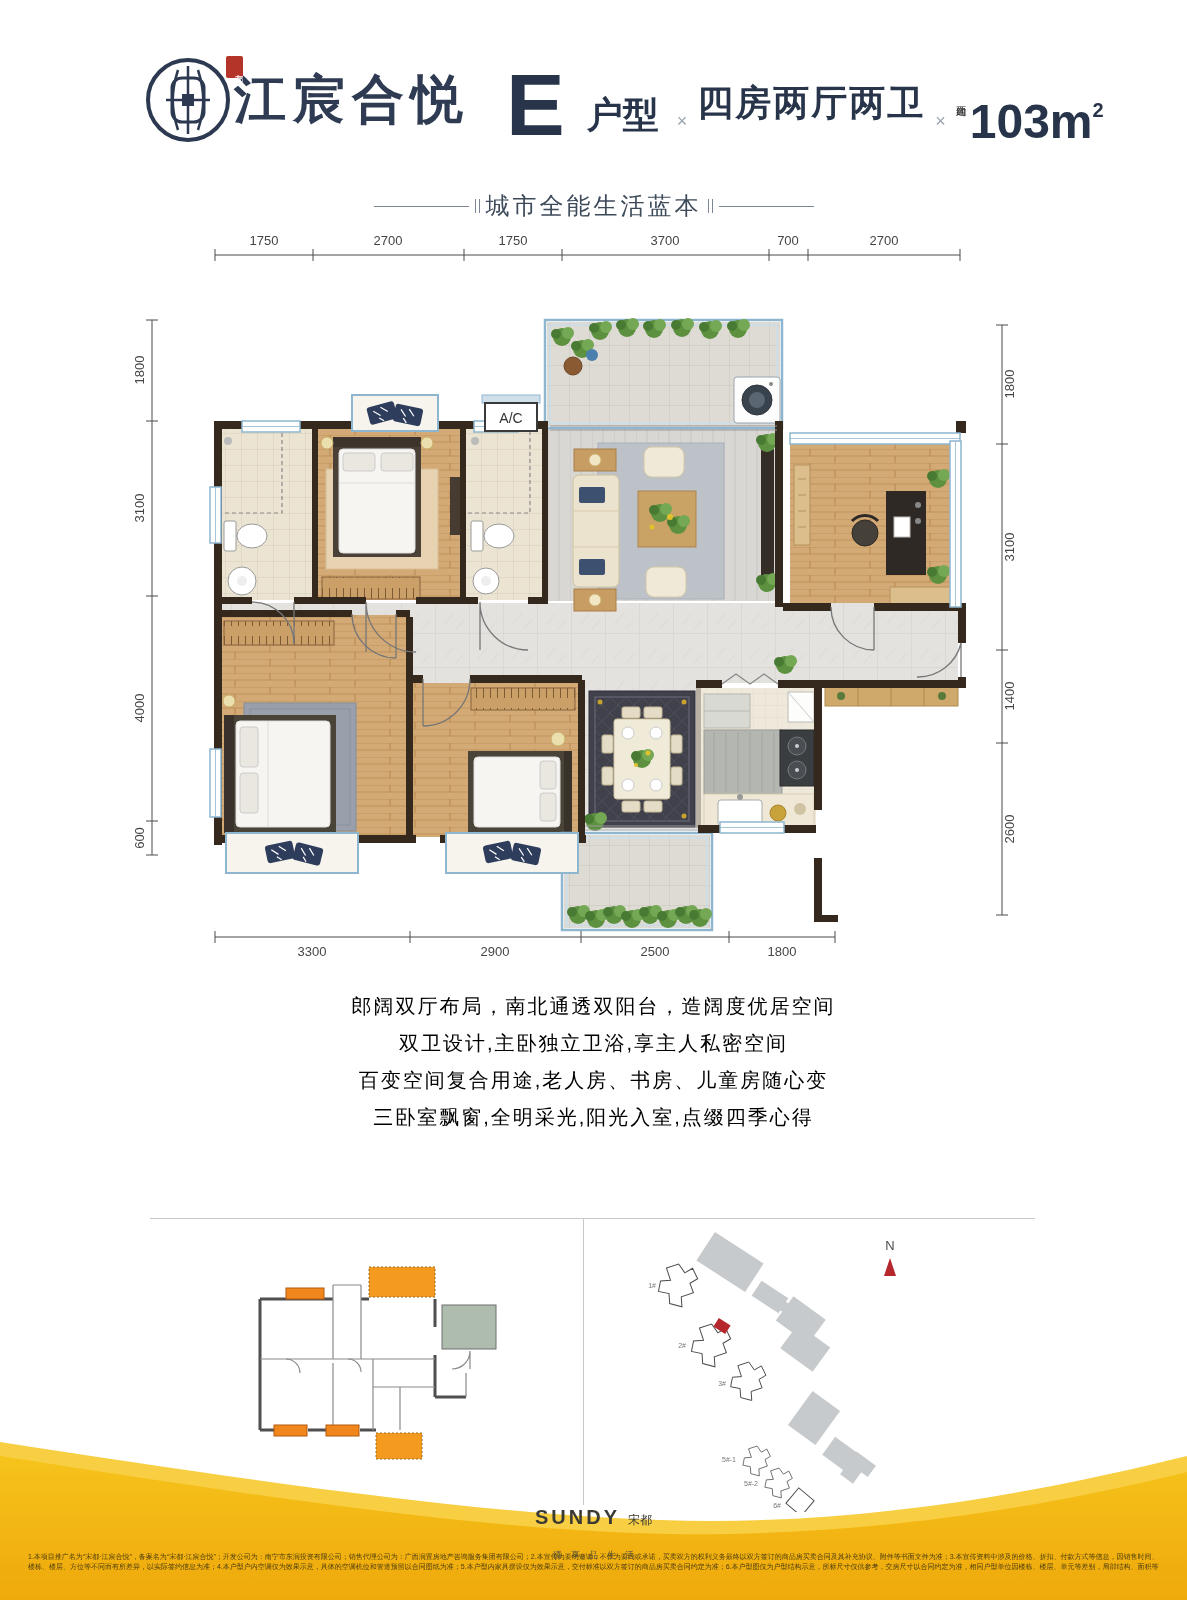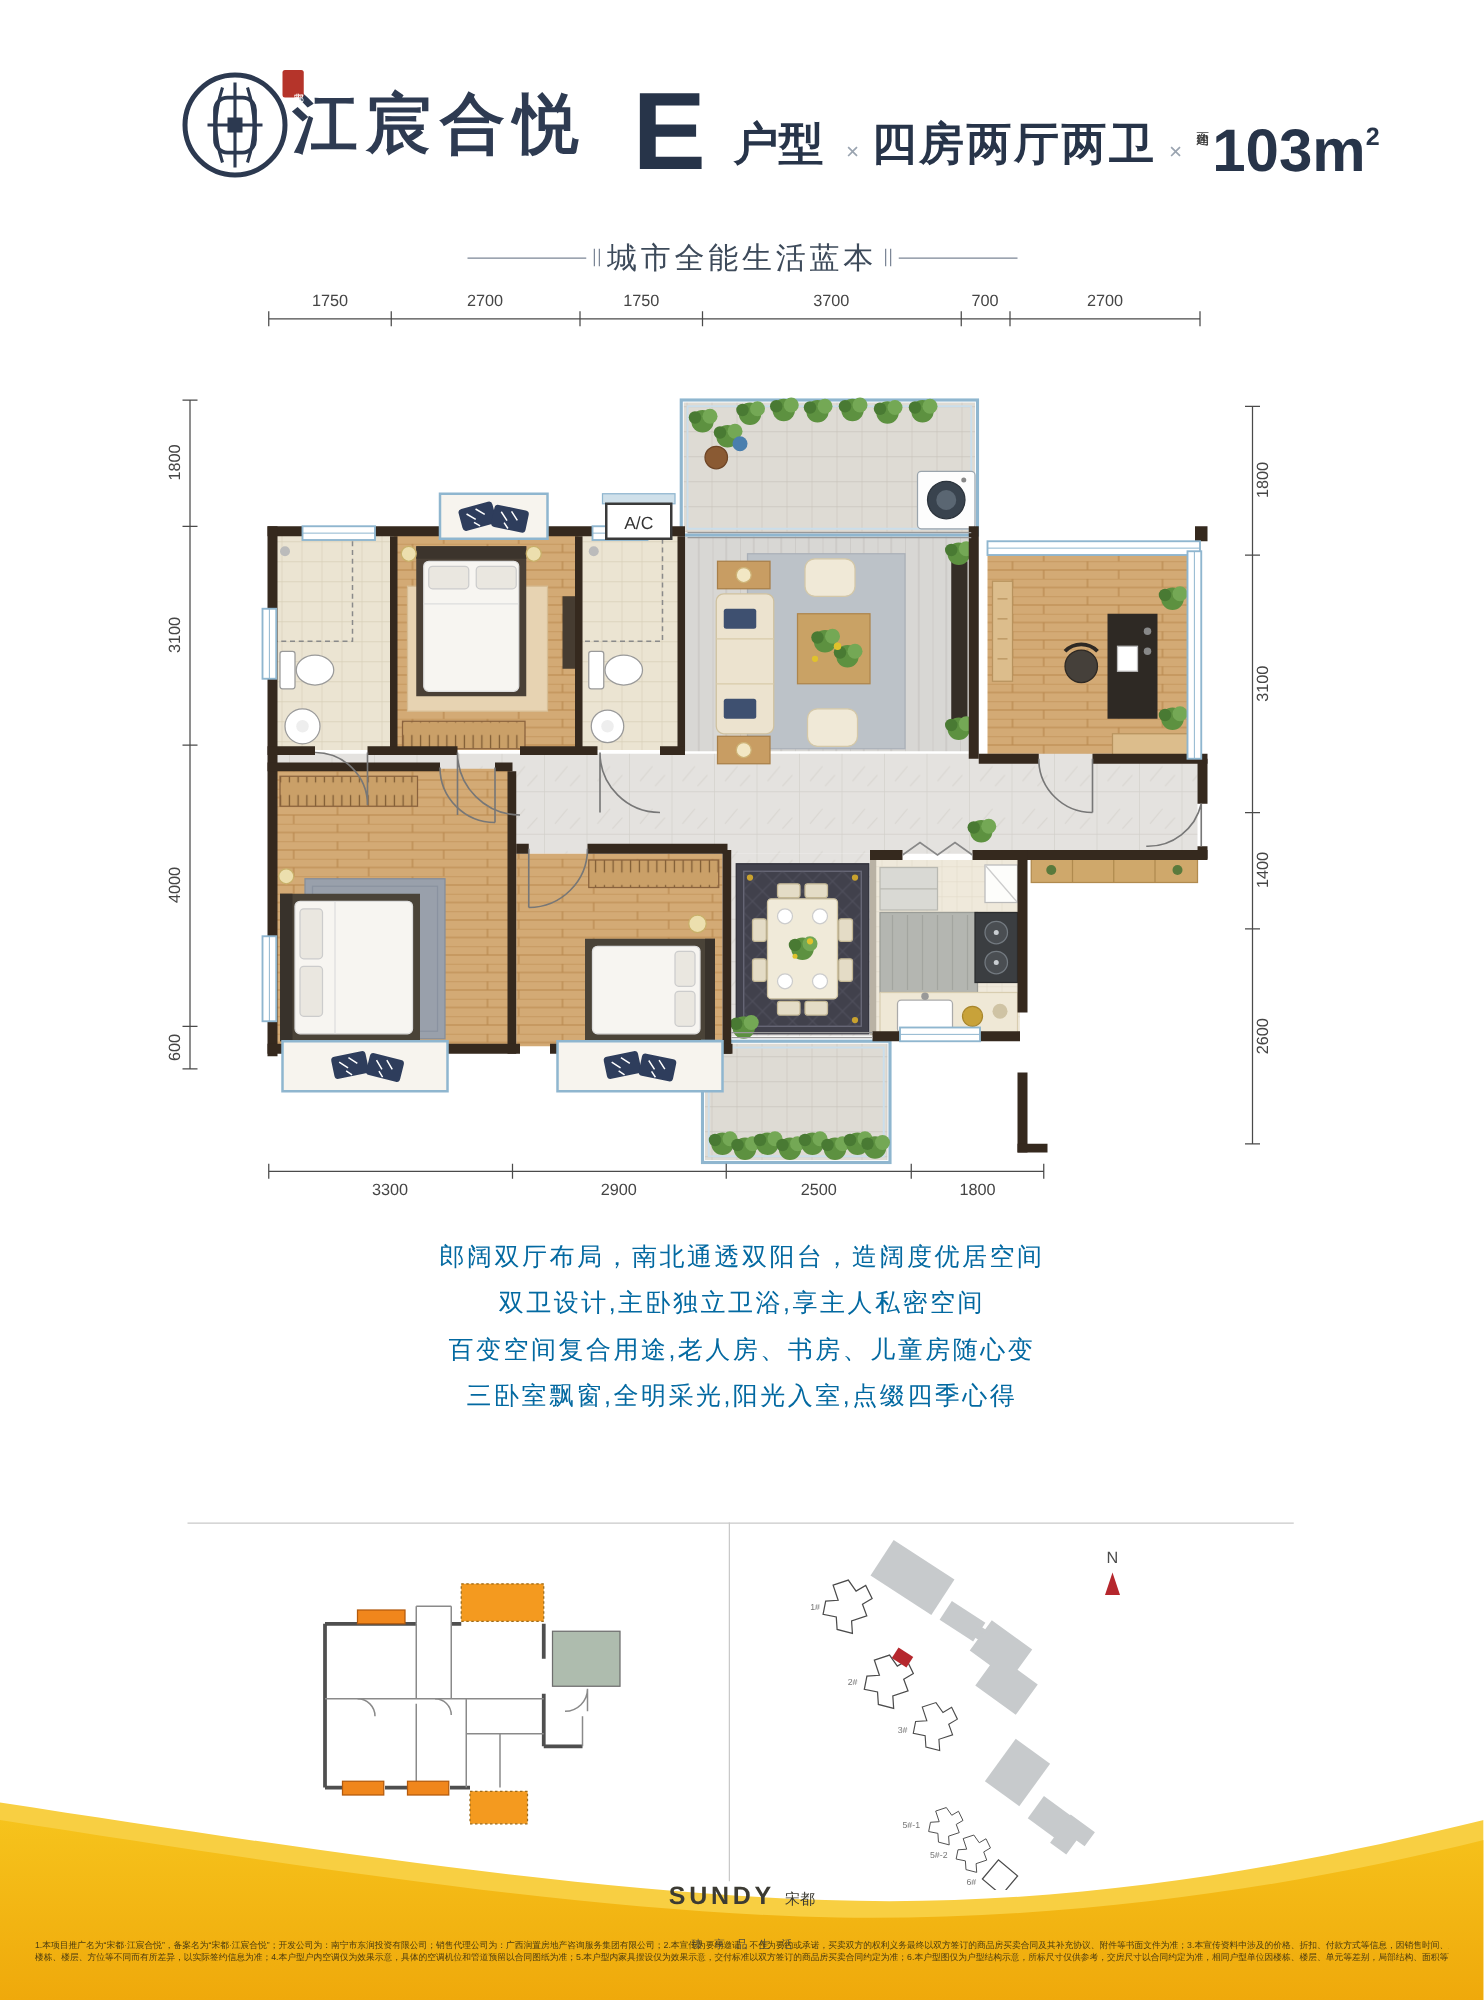--- a/index.html
+++ b/index.html
@@ -9,40 +9,40 @@
   .logo-wrap{position:absolute;left:142px;top:50px;height:100px;display:flex;align-items:center;}
   .seal{position:absolute;left:84px;top:6px;width:17px;height:22px;background:#b5342a;border-radius:2px;
         color:#fff;font-size:8px;line-height:9px;text-align:center;writing-mode:vertical-rl;text-orientation:upright;
         padding-top:2px;box-sizing:border-box;}
   .brand-name{font-family:"Liberation Serif","DejaVu Serif",serif;font-size:52px;
         font-weight:600;letter-spacing:7px;color:#2e3b52;}
   .unit-title{position:absolute;left:506px;top:52px;height:92px;display:flex;align-items:flex-end;}
   .ut-letter{font-size:88px;font-weight:800;line-height:78px;color:#273449;}
   .ut-suffix{font-size:36px;font-weight:600;color:#273449;margin:0 8px 4px 22px;}
   .ut-x{font-size:18px;color:#9aa4b0;margin:0 10px 12px 10px;}
-  .ut-layout{font-size:36px;font-weight:600;color:#273449;margin-bottom:4px;letter-spacing:2px;}
+  .ut-layout{font-size:36px;font-weight:600;color:#273449;margin-bottom:16px;letter-spacing:2px;}
   .area-group{display:flex;align-items:flex-end;}
   .area-label{writing-mode:vertical-rl;text-orientation:upright;font-size:10px;color:#3a3a3a;
         line-height:11px;height:36px;margin:0 3px 10px 0;}
   .area-value{font-size:48px;font-weight:800;color:#273449;line-height:44px;}
   .area-exp{font-size:20px;font-weight:800;color:#273449;position:relative;top:-22px;}
   
   .subtitle{position:absolute;left:0;top:190px;width:100%;display:flex;justify-content:center;
         align-items:center;gap:6px;}
   .sub-line{width:95px;height:1px;background:#7c8696;}
   .tickpair{display:flex;gap:3px;}
   .tick{width:1px;height:14px;background:#7c8696;}
   .sub-text{font-size:24px;color:#3d4a5a;letter-spacing:3px;}
   
   .plan-svg{position:absolute;left:130px;top:225px;}
   .dim{font-size:13px;fill:#454545;}
   .w{fill:#35291e;}
   
   .features{position:absolute;left:0;top:988px;width:100%;text-align:center;}
-  .feature-line{font-size:20px;color:#0369a1;letter-spacing:2px;line-height:37px;}
+  .feature-line{font-size:20px;color:#000000;letter-spacing:2px;line-height:37px;}
   
   .divider-h{position:absolute;left:150px;top:1218px;width:885px;height:1px;background:#c9c9c9;}
   .divider-v{position:absolute;left:583px;top:1218px;width:1px;height:287px;background:#c9c9c9;}
   .mini-svg{position:absolute;left:230px;top:1255px;}
   .site-svg{position:absolute;left:618px;top:1222px;}
   .site-label{font-size:7px;fill:#777;}
   .north-label{font-size:13px;fill:#4c4c4c;}
   
   .wave-svg{position:absolute;left:0;top:1330px;}
   .brand-logo{position:absolute;left:0;top:1506px;width:100%;text-align:center;z-index:3;}

